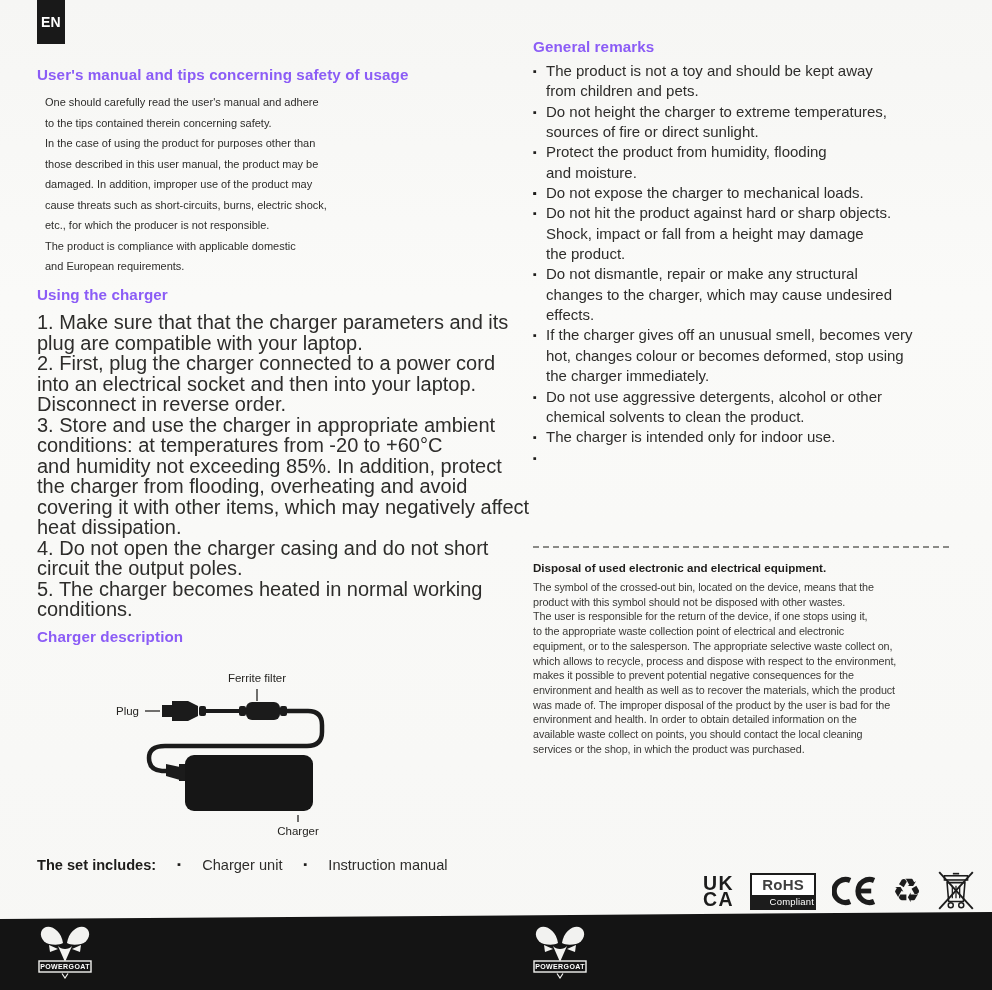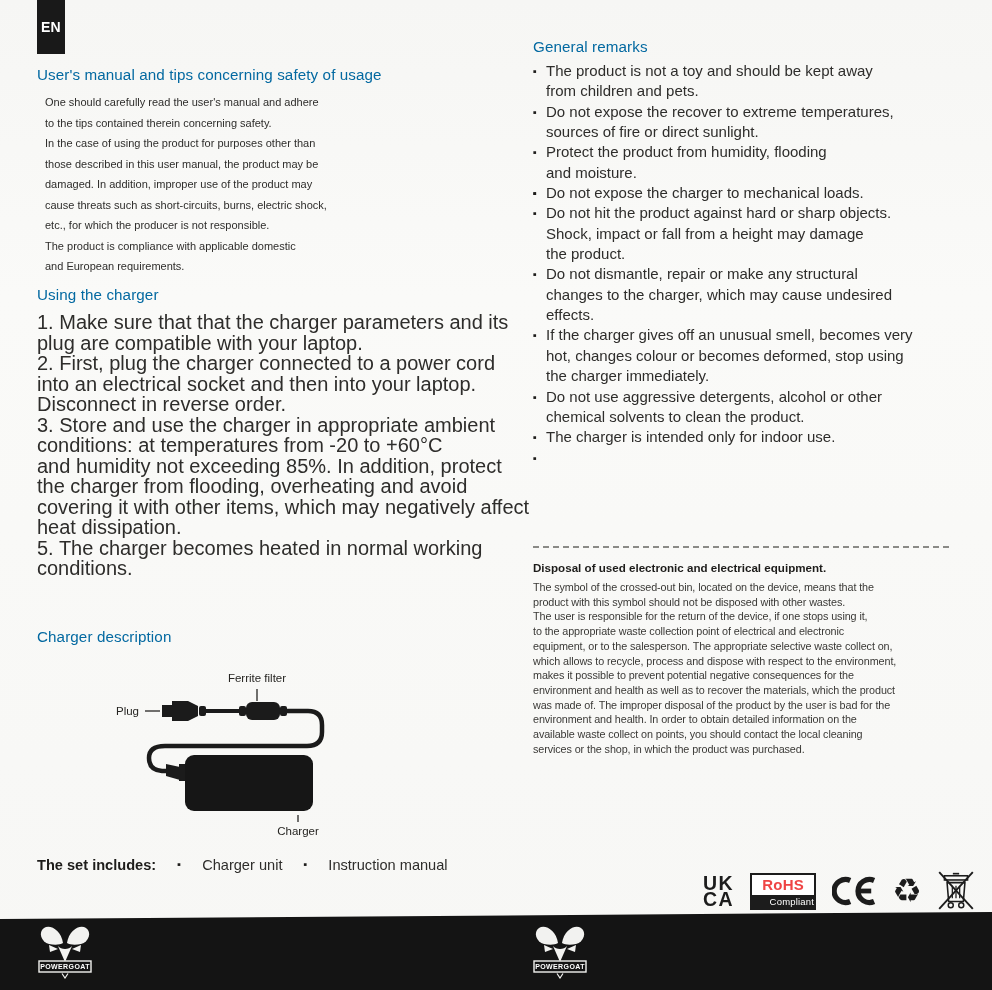--- a/index.html
+++ b/index.html
@@ -6,26 +6,26 @@
   body{
     width:992px;height:990px;position:relative;overflow:hidden;
     background:linear-gradient(180deg,#f6f6f4 0%,#fafaf8 30%,#f7f7f5 100%);
     font-family:"Liberation Sans", sans-serif;
     color:#2e2d2b;
     -webkit-font-smoothing:antialiased;
   }
   .abs{position:absolute;}
   
   #en-badge{
-    left:37px;top:0;width:28px;height:54px;background:#191919;color:#fff;
+    left:37px;top:0;width:28px;height:44px;background:#191919;color:#fff;
     display:flex;align-items:center;justify-content:center;
     font-weight:bold;font-size:14px;letter-spacing:.3px;
   }
   
-  .h-main{font-size:15.2px;font-weight:normal;color:#0369a1;letter-spacing:.1px;text-align:right;}
+  .h-main{font-size:15.2px;font-weight:bold;color:#8b5cf6;letter-spacing:.1px;text-align:right;}
   
   #safety-heading{left:37px;top:66px;}
   #safety-body{left:37px;top:92px;font-size:11px;line-height:20.5px;white-space:pre;margin-left:8px;}
   #using-heading{left:37px;top:286px;}
   #using-list{left:37px;top:312px;font-size:20px;line-height:20.5px;}
   #using-list .num-item{white-space:pre;margin:0;}
   #desc-heading{left:37px;top:628px;}
   #diagram{left:68px;top:658px;}
   #set-includes{left:37px;top:857px;font-size:14.6px;display:flex;align-items:center;gap:21px;}
   #set-includes .lbl{font-weight:bold;color:#1d1c1a;}
@@ -36,21 +36,21 @@
   #remarks-list li{position:relative;padding-left:13px;margin:0;}
   #remarks-list .blt{position:absolute;left:0;top:0;font-size:11px;line-height:20.35px;color:#1d1c1a;}
   #remarks-list .txt{white-space:pre;}
   #divider{left:533px;top:546px;width:416px;border-top:2px dashed #8a8a86;height:0;}
   #disposal-heading{left:533px;top:561px;font-size:11.6px;font-weight:bold;color:#1d1c1a;}
   #disposal-body{left:533px;top:580px;font-size:10.8px;line-height:14.7px;letter-spacing:-0.1px;white-space:pre;color:#3a3936;}
   
   #marks-row{left:703px;top:868px;display:flex;align-items:center;gap:16px;height:46px;}
   #ukca{font-weight:bold;font-size:19.5px;line-height:16.5px;letter-spacing:1.5px;color:#1c1c1c;text-align:center;}
   #rohs{border:2.5px solid #1c1c1c;width:62px;background:#fff;}
-  #rohs .top{color:#ef4444;font-weight:bold;font-size:15px;text-align:center;line-height:20px;letter-spacing:.3px;}
+  #rohs .top{color:#404040;font-weight:bold;font-size:15px;text-align:center;line-height:20px;letter-spacing:.3px;}
   #rohs .bottom{background:#1c1c1c;color:#fff;font-size:9.5px;text-align:right;line-height:13px;letter-spacing:.2px;}
   #recycle-glyph{font-size:33px;color:#1c1c1c;line-height:36px;}
   
   #footer-bar{left:0;top:910px;width:992px;height:80px;background:#141414;
     clip-path:polygon(0 9px,100% 2px,100% 100%,0 100%);}
   .goat-logo{position:absolute;top:13px;}
   #goat-logo-1{left:36px;}
   #goat-logo-2{left:531px;}
   svg text{font-family:"Liberation Sans", sans-serif;}
 </style>
@@ -78,20 +78,22 @@
 plug are compatible with your laptop.</div>
   <div class="num-item">2. First, plug the charger connected to a power cord
 into an electrical socket and then into your laptop.
 Disconnect in reverse order.</div>
   <div class="num-item">3. Store and use the charger in appropriate ambient
 conditions: at temperatures from -20 to +60°C
 and humidity not exceeding 85%. In addition, protect
 the charger from flooding, overheating and avoid
 covering it with other items, which may negatively affect
 heat dissipation.</div>
+  <div class="num-item">4. Do not open the charger casing and do not short
+circuit the output poles.</div>
   <div class="num-item">5. The charger becomes heated in normal working
 conditions.</div>
 </div>
 
 <div id="desc-heading" class="abs h-main">Charger description</div>
 
 <svg id="diagram" class="abs" width="368" height="186" viewBox="0 0 368 186">
 
   <text x="189" y="24" text-anchor="middle" font-size="11.5" fill="#262522">Ferrite filter</text>
   <line x1="189" y1="31" x2="189" y2="43" stroke="#262522" stroke-width="1.3"></line>
@@ -124,21 +126,21 @@
   <span class="sq-bullet">▪</span>
   <span>Charger unit</span>
   <span class="sq-bullet">▪</span>
   <span>Instruction manual</span>
 </div>
 
 <div id="remarks-heading" class="abs h-main">General remarks</div>
 <ul id="remarks-list" class="abs">
   <li><span class="blt">▪</span><span class="txt">The product is not a toy and should be kept away
 from children and pets.</span></li>
-  <li><span class="blt">▪</span><span class="txt">Do not expose the recover to extreme temperatures,
+  <li><span class="blt">▪</span><span class="txt">Do not height the charger to extreme temperatures,
 sources of fire or direct sunlight.</span></li>
   <li><span class="blt">▪</span><span class="txt">Protect the product from humidity, flooding
 and moisture.</span></li>
   <li><span class="blt">▪</span></li>
   <li><span class="blt">▪</span><span class="txt">Do not expose the charger to mechanical loads.</span></li>
   <li><span class="blt">▪</span><span class="txt">Do not hit the product against hard or sharp objects.
 Shock, impact or fall from a height may damage
 the product.</span></li>
   <li><span class="blt">▪</span><span class="txt">Do not dismantle, repair or make any structural
 changes to the charger, which may cause undesired

